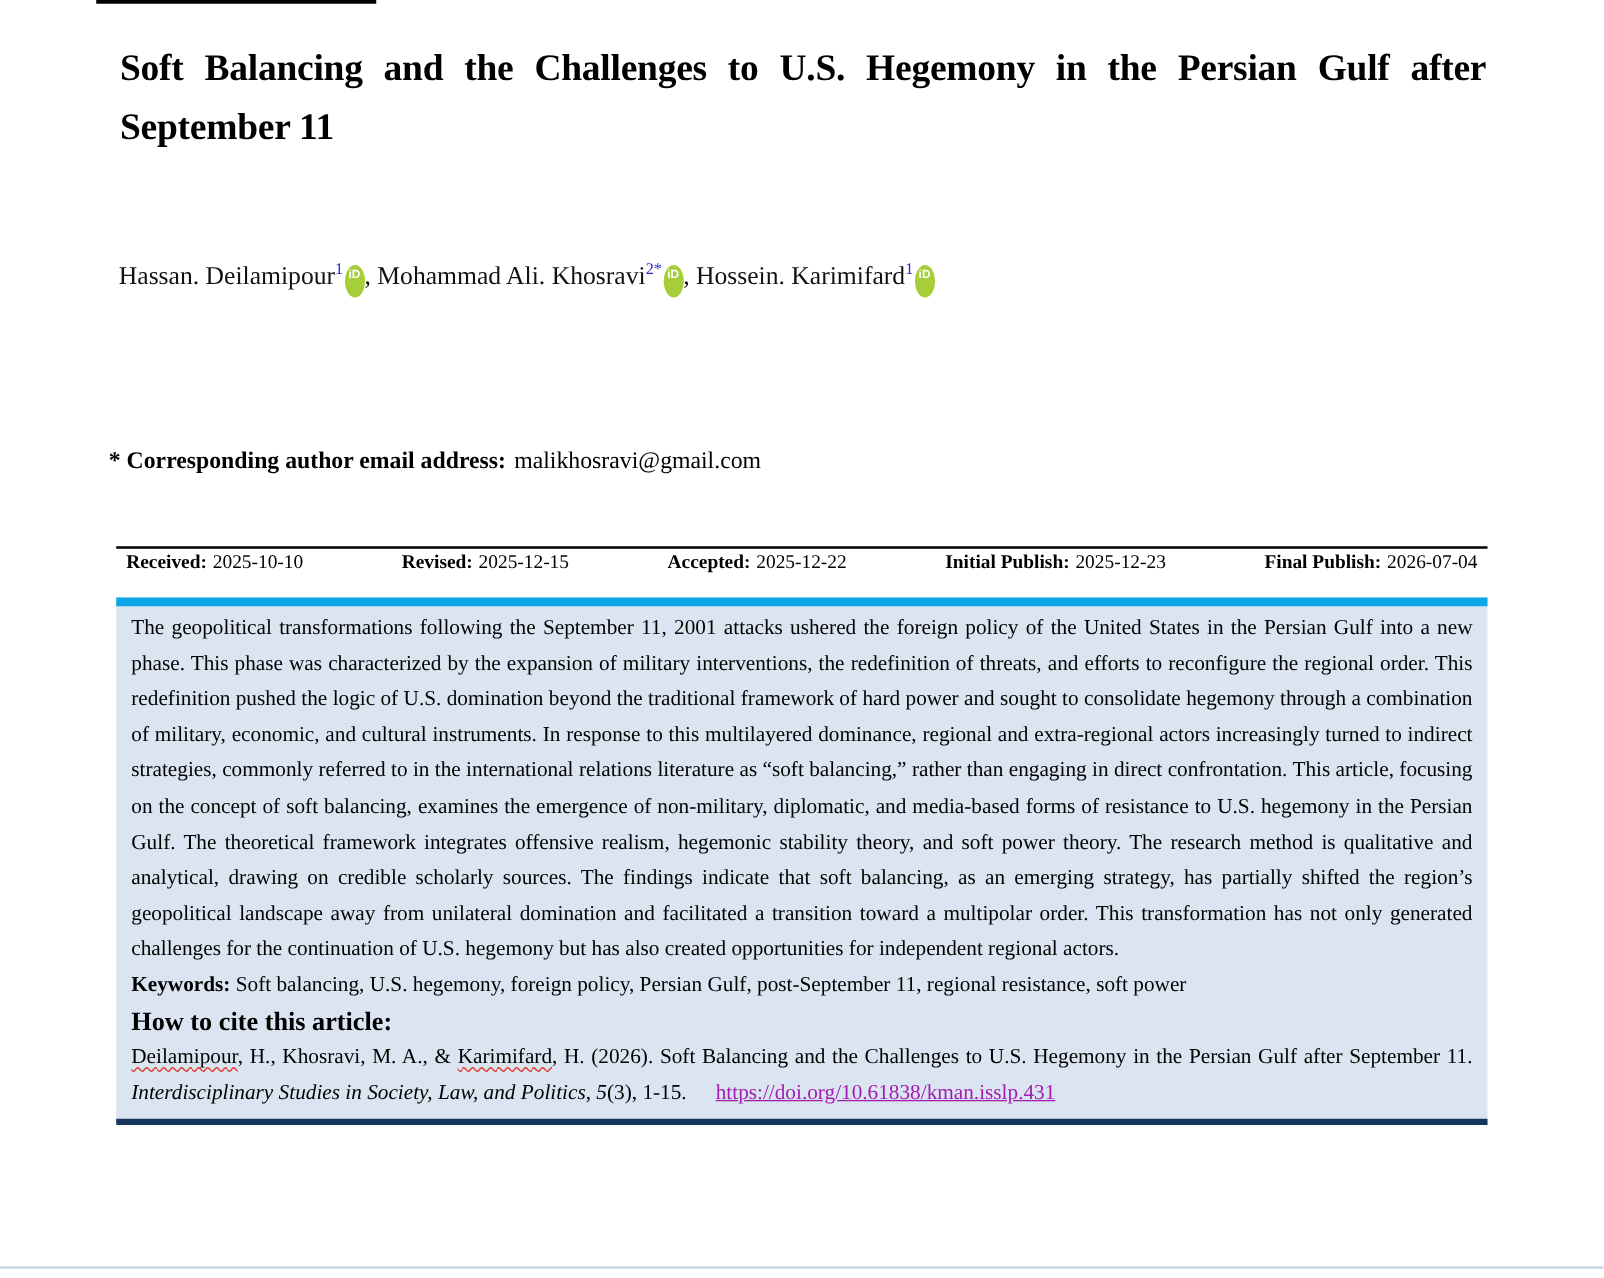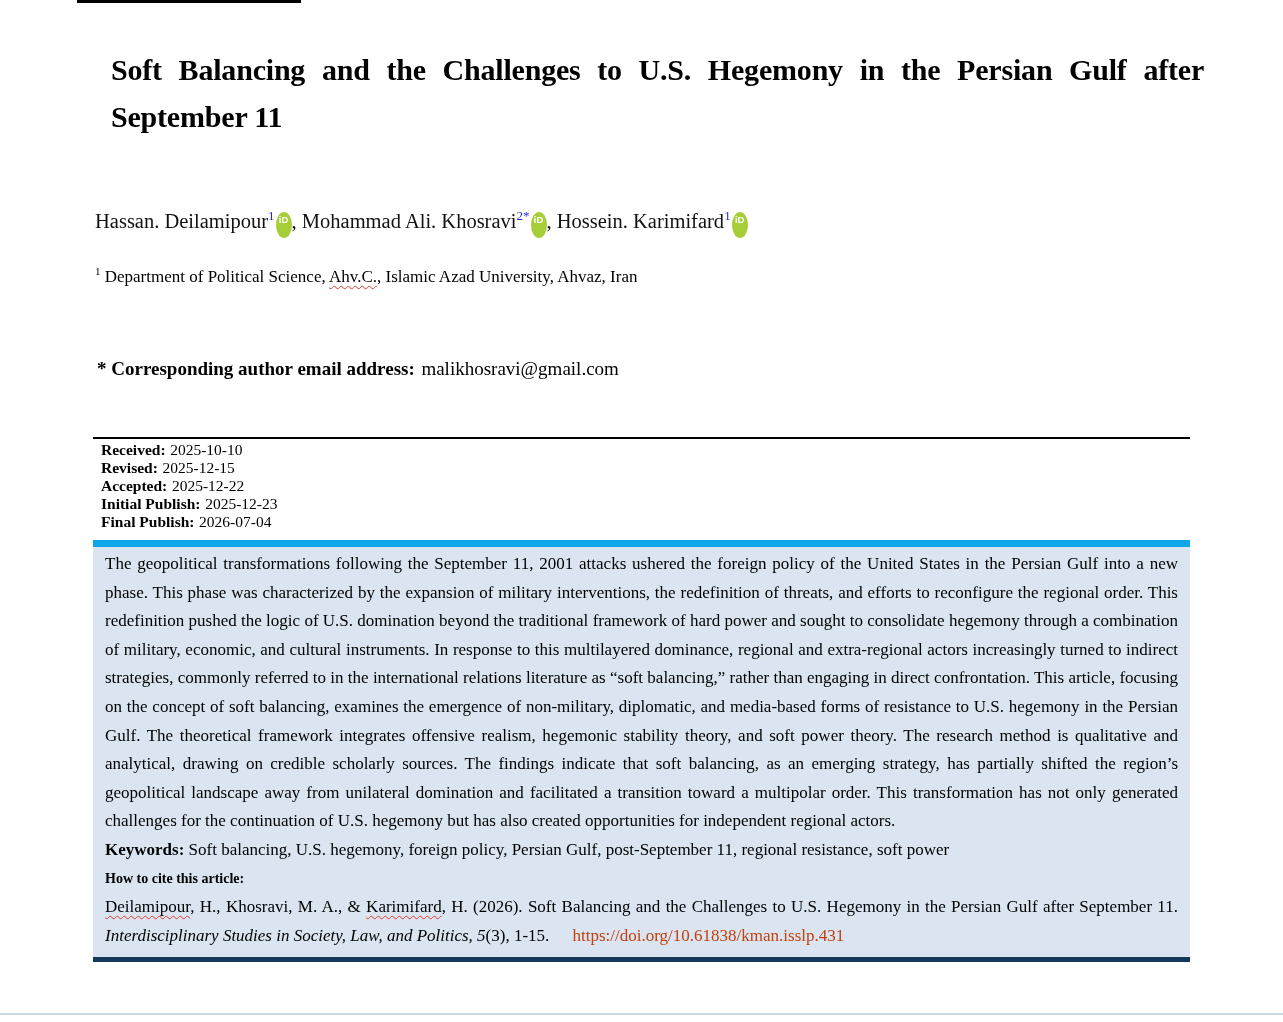--- a/index.html
+++ b/index.html
@@ -8,95 +8,93 @@
     width:1283px;height:1022px;
     background:#ffffff;
     font-family:"Liberation Serif", serif;
     color:#000;
     overflow:hidden;
   }
   .top-crop-line{position:absolute;left:77px;top:0;width:224px;height:3px;background:#000;}
   .title{
     position:absolute;left:95px;top:30px;width:1093px;
     font-size:30px;line-height:47px;font-weight:bold;
-    text-align:justify;margin:16px;letter-spacing:-0.2px;
+    text-align:justify;margin:1px;letter-spacing:-0.2px;
   }
   .authors{
     position:absolute;left:95px;top:210px;width:1093px;
     font-size:20.5px;color:#111;
   }
   .authors sup{color:#2a2ad4;font-size:13px;line-height:0;}
   .orcid{
     display:inline-block;width:16px;height:26px;border-radius:50%;
     background:#a6ce39;color:#fff;font-family:"Liberation Sans",sans-serif;
     font-size:9.5px;font-weight:bold;line-height:16px;text-align:center;
     vertical-align:5px;margin-left:1px;
   }
   .affiliations{
     position:absolute;left:95px;top:265px;width:1093px;
     font-size:17px;line-height:23.5px;
   }
   .affiliations sup{font-size:11px;color:#000;line-height:0;}
   .corresponding{
-    position:absolute;left:97px;top:358px;width:1093px;
+    position:absolute;left:87px;top:358px;width:1093px;
     font-size:19px;
   }
   .corresponding .lbl{font-weight:bold;}
   .corresponding .email{margin-left:0.35em;}
   .info-table{
     position:absolute;left:93px;top:437px;width:1097px;
     box-sizing:border-box;
   }
   .dates-row{
     border-top:2.5px solid #000;
     display:flex;justify-content:space-between;align-items:baseline;
-    padding:2px 8px 9px 8px;
+    padding:2px 8px 19px 8px;
     font-size:15.5px;
-    flex-direction:column;
   }
   .date-cell .dlabel{font-weight:bold;}
   .date-cell .dvalue{margin-left:0.3em;}
   .abstract-box{
     background:#dbe5f1;
     border-top:7px solid #0ea5e9;
     border-bottom:5px solid #17365d;
     padding:3px 12px 7px 12px;
     font-size:17px;line-height:28.6px;
     text-align:justify;
   }
   .abstract-box p{margin:0;}
   .keywords{}
   .keywords .klbl{font-weight:bold;}
-  .cite-heading{font-weight:bold;font-size:14px;}
+  .cite-heading{font-weight:bold;font-size:21px;}
   .wavy{
     text-decoration:underline;
     text-decoration-style:wavy;
     text-decoration-color:#e03c31;
     text-decoration-thickness:1px;
     text-underline-offset:3px;
   }
   .journal-italic{font-style:italic;}
-  .doi-link{color:#c2410c;cursor:pointer;padding-left:19px;}
+  .doi-link{color:#a21caf;text-decoration:underline;cursor:pointer;padding-left:19px;}
   .bottom-strip-line{position:absolute;left:0;top:1013px;width:1283px;height:2px;background:#c9d6e4;}
 </style>
 </head>
 <body>
 
 <div class="page">
 
   <div class="top-crop-line"></div>
 
   <h1 class="title">Soft Balancing and the Challenges to U.S. Hegemony in the Persian Gulf after September 11</h1>
 
   <div class="authors">
     <span>Hassan. Deilamipour</span><sup>1</sup><span class="orcid">iD</span><span>, </span><span>Mohammad Ali. Khosravi</span><sup>2*</sup><span class="orcid">iD</span><span>, </span><span>Hossein. Karimifard</span><sup>1</sup><span class="orcid">iD</span>
   </div>
 
   <div class="affiliations">
-    <div><sup>1</sup><span> Department of Political Science, </span><span class="wavy">Ahv.C.</span><span>, Islamic Azad University, Ahvaz, Iran</span></div>
   </div>
 
   <div class="corresponding">
     <span class="lbl">* Corresponding author email address:</span><span class="email">malikhosravi@gmail.com</span>
   </div>
 
   <div class="info-table">
     <div class="dates-row">
       <span class="date-cell"><span class="dlabel">Received:</span><span class="dvalue">2025-10-10</span></span>
       <span class="date-cell"><span class="dlabel">Revised:</span><span class="dvalue">2025-12-15</span></span>

